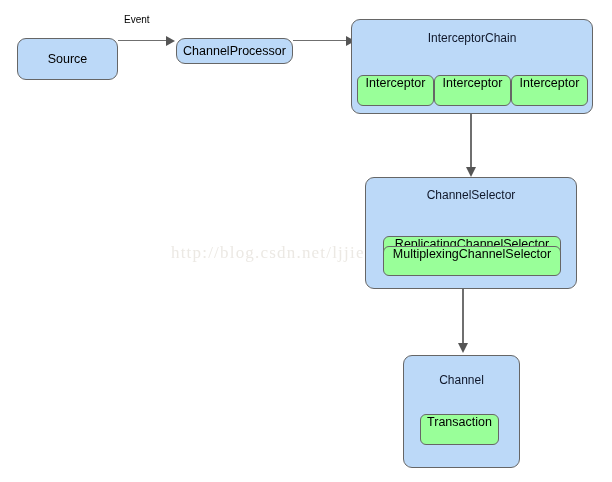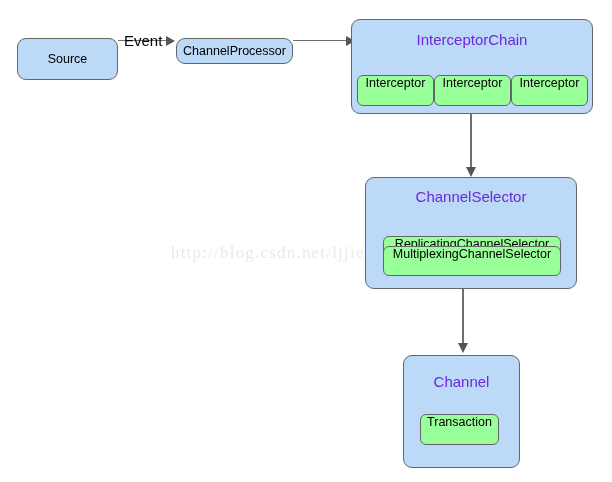--- a/index.html
+++ b/index.html
@@ -25,22 +25,22 @@
     border: 1.6px solid #666666;
     border-radius: 9px;
     background: #bcd9f8;
     color: #000000;
   }
   .node .title {
     position: absolute;
     left: 0;
     right: 0;
     text-align: center;
-    font-size: 15px;
-    color: #6d28d9;
+    font-size: 12px;
+    color: #0f172a;
     white-space: nowrap;
   }
   .node.simple {
     display: flex;
     align-items: center;
     justify-content: center;
     font-size: 12.5px;
     margin-top: 18px;
   }
   .subnode {
@@ -71,24 +71,23 @@
   }
   .arrow-down {
     position: absolute;
     width: 0; height: 0;
     border-left: 5.5px solid transparent;
     border-right: 5.5px solid transparent;
     border-top: 10px solid #555555;
   }
   .edge-label {
     position: absolute;
-    font-size: 15px;
+    font-size: 10px;
     color: #000000;
     white-space: nowrap;
-    margin-top: 18px;
   }
   .watermark {
     position: absolute;
     font-family: "Liberation Serif", serif;
     font-size: 17px;
     color: #ece9e4;
     letter-spacing: 1.2px;
     white-space: nowrap;
     user-select: none;
   }

